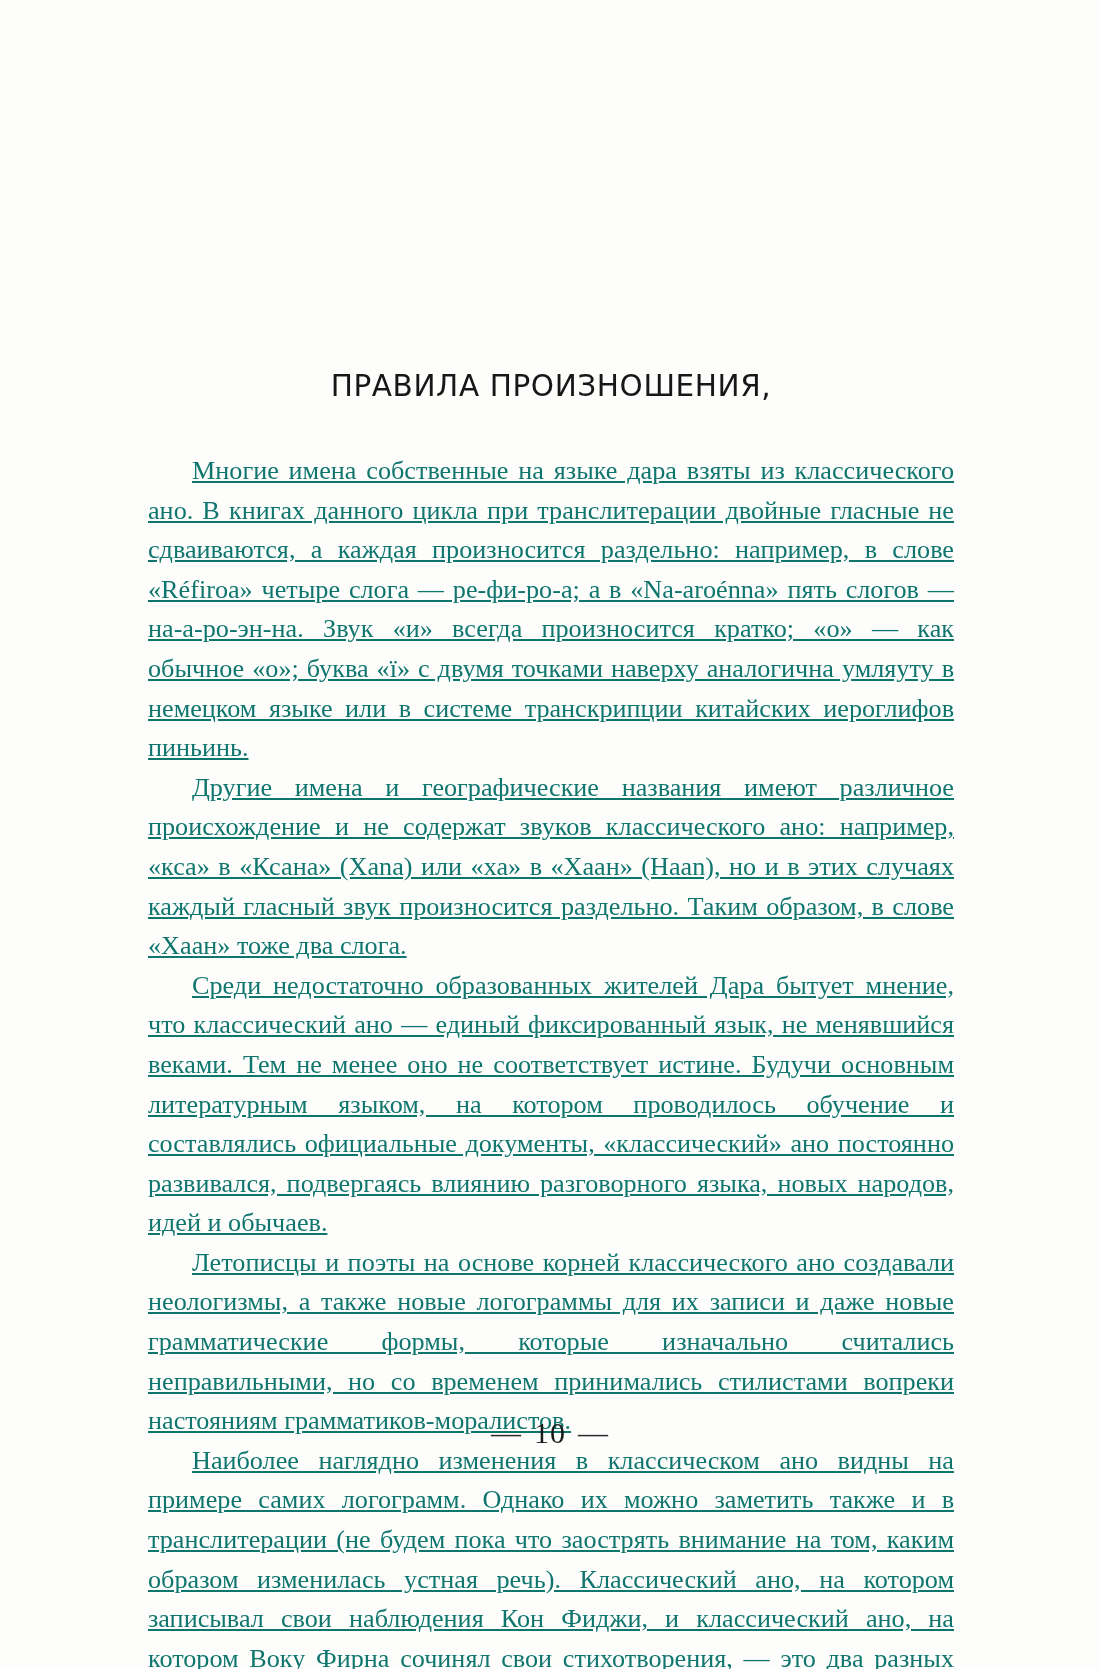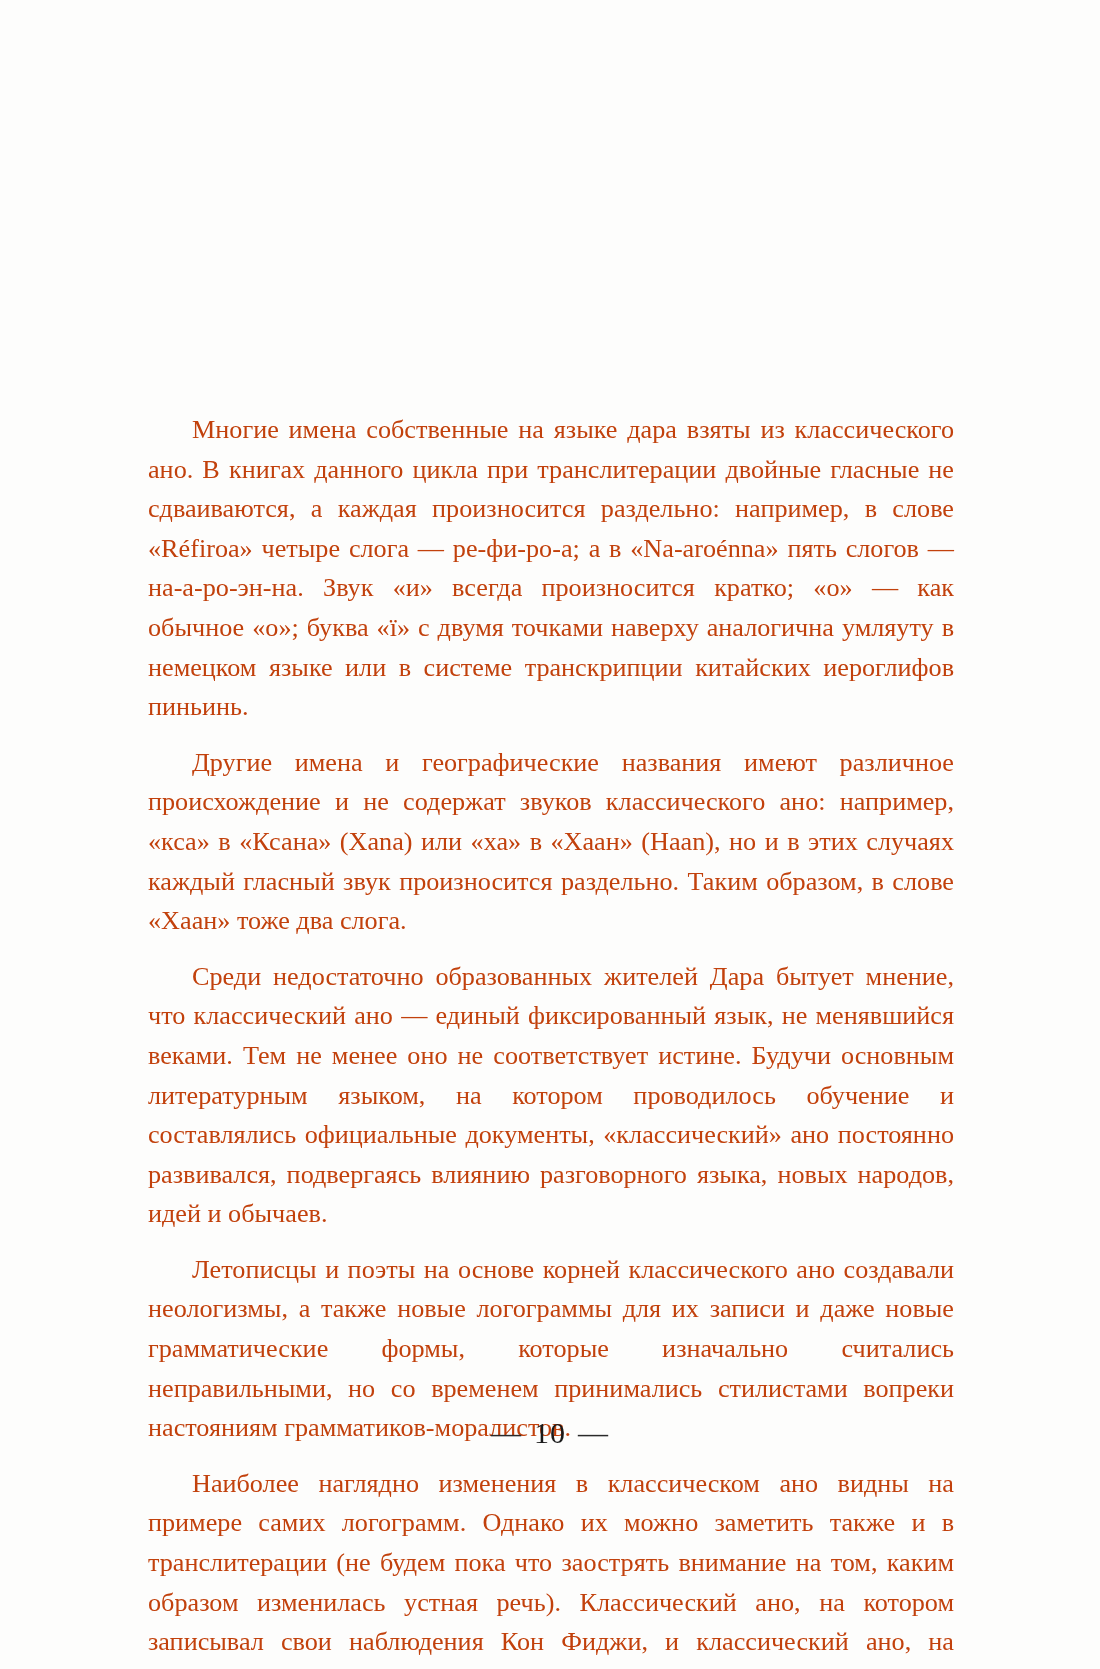--- a/index.html
+++ b/index.html
@@ -41,24 +41,25 @@
   }
   .body-par {
     margin: 0;
     text-align: justify;
     text-align-last: left;
     text-indent: 44px;
     font-size: 26.2px;
     line-height: 39.6px;
     hyphens: manual;
     word-spacing: 0px;
-    color: #c2410c;
+    color: #0f766e;
+    text-decoration: underline;
   }
   .body-par + .body-par {
-    margin-top: 16px;
+    margin-top: 0;
   }
   .folio {
     position: absolute;
     left: 0;
     top: 1418px;
     width: 1100px;
     text-align: center;
     font-size: 30px;
     line-height: 30px;
     letter-spacing: 1px;
@@ -72,20 +73,21 @@
   }
 </style>
 </head>
 <body>
 
 <div id="page">
 
   <div id="content">
 
     <h1 class="chapter-title">
+      <span class="tline">ПРАВИЛА ПРОИЗНОШЕНИЯ,</span>
     </h1>
 
     <p class="body-par">Многие имена собственные на языке дара взяты из классического ано. В книгах данного цикла при транслитерации двойные гласные не сдваиваются, а каждая произносится раздельно: например, в слове «Réfiroa» четыре слога — ре-фи-ро-а; а в «Na-aroénna» пять слогов — на-а-ро-эн-на. Звук «и» всегда произносится кратко; «о» — как обычное «о»; буква «ï» с двумя точками наверху аналогична умляуту в немецком языке или в системе транскрипции китайских иероглифов пиньинь.</p>
     <p class="body-par">Другие имена и географические названия имеют различное происхождение и не содержат звуков классического ано: например, «кса» в «Ксана» (Xana) или «ха» в «Хаан» (Haan), но и в этих случаях каждый гласный звук произносится раздельно. Таким образом, в слове «Хаан» тоже два слога.</p>
     <p class="body-par">Среди недостаточно образованных жителей Дара бытует мнение, что классический ано — единый фиксированный язык, не менявшийся веками. Тем не менее оно не соответствует истине. Будучи основным литературным языком, на котором проводилось обучение и составлялись официальные документы, «классический» ано постоянно развивался, подвергаясь влиянию разговорного языка, новых народов, идей и обычаев.</p>
     <p class="body-par">Летописцы и поэты на основе корней классического ано создавали неологизмы, а также новые логограммы для их записи и даже новые грамматические формы, которые изначально считались неправильными, но со временем принимались стилистами вопреки настояниям грамматиков-моралистов.</p>
     <p class="body-par">Наиболее наглядно изменения в классическом ано видны на примере самих логограмм. Однако их можно заметить также и в транслитерации (не будем пока что заострять внимание на том, каким образом изменилась устная речь). Классический ано, на котором записывал свои наблюдения Кон Фиджи, и классический ано, на котором Воку Фирна сочинял свои стихотворения, — это два разных языка.</p>
 
   </div>
 

